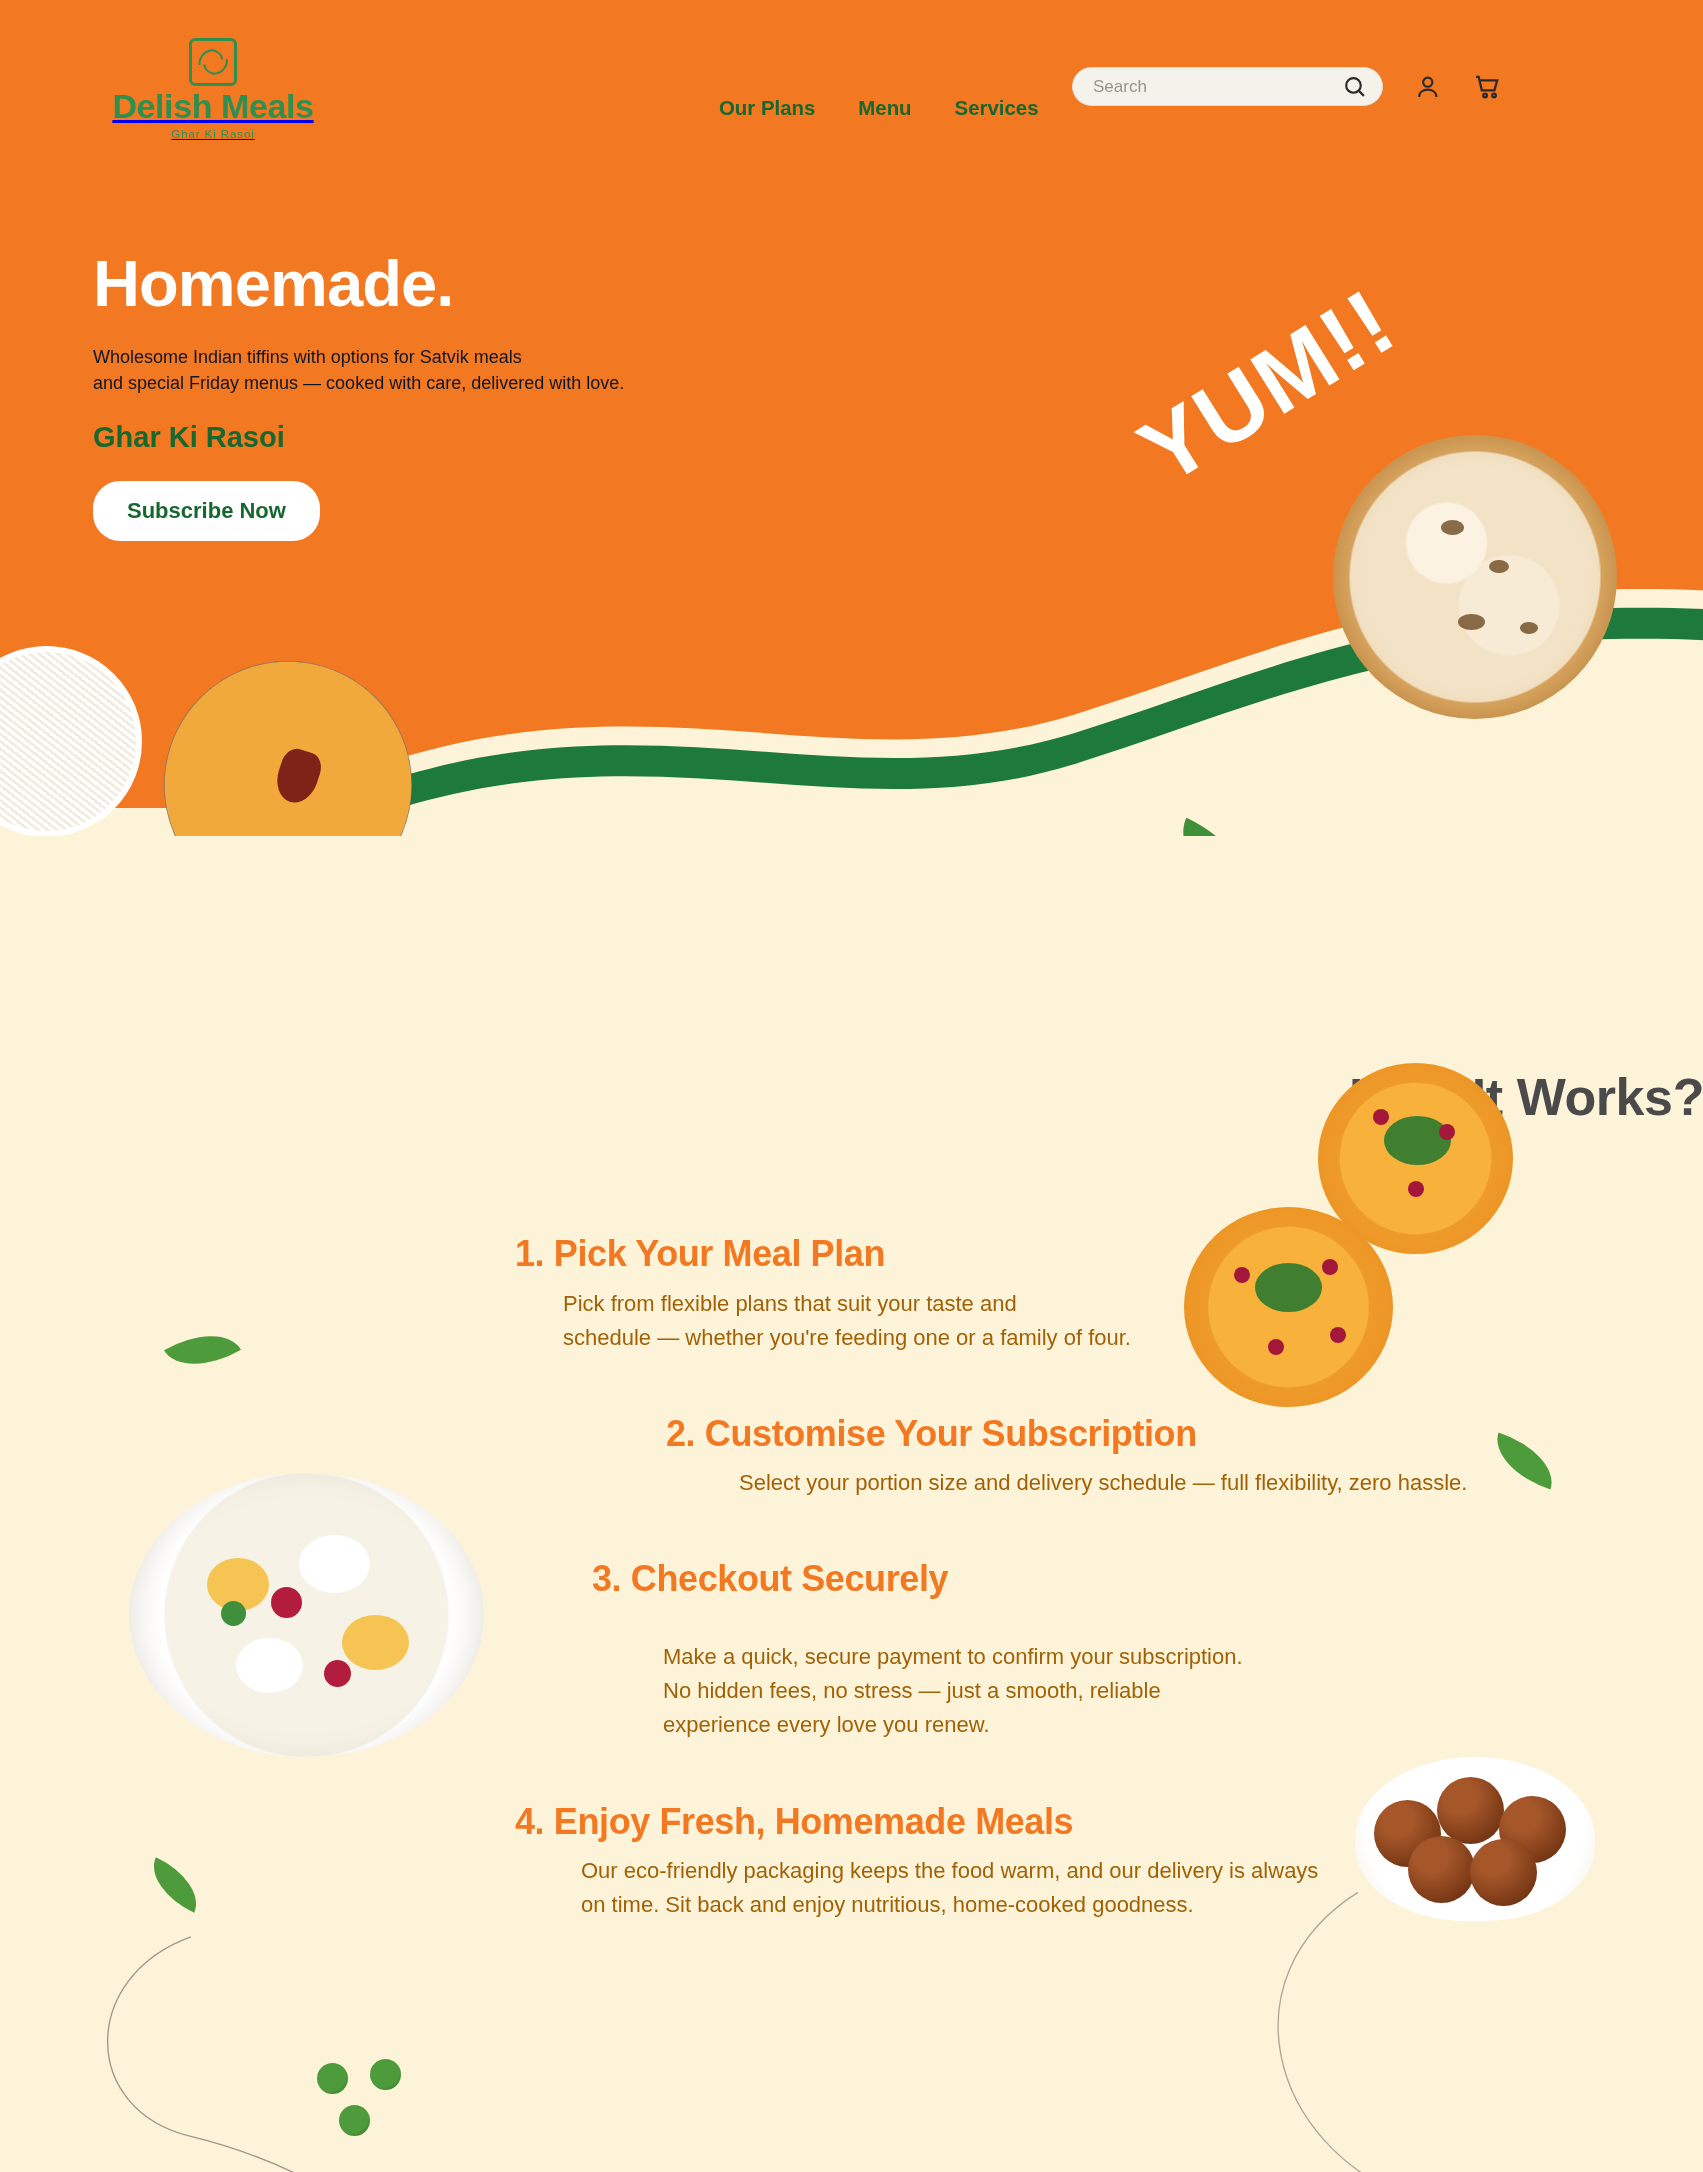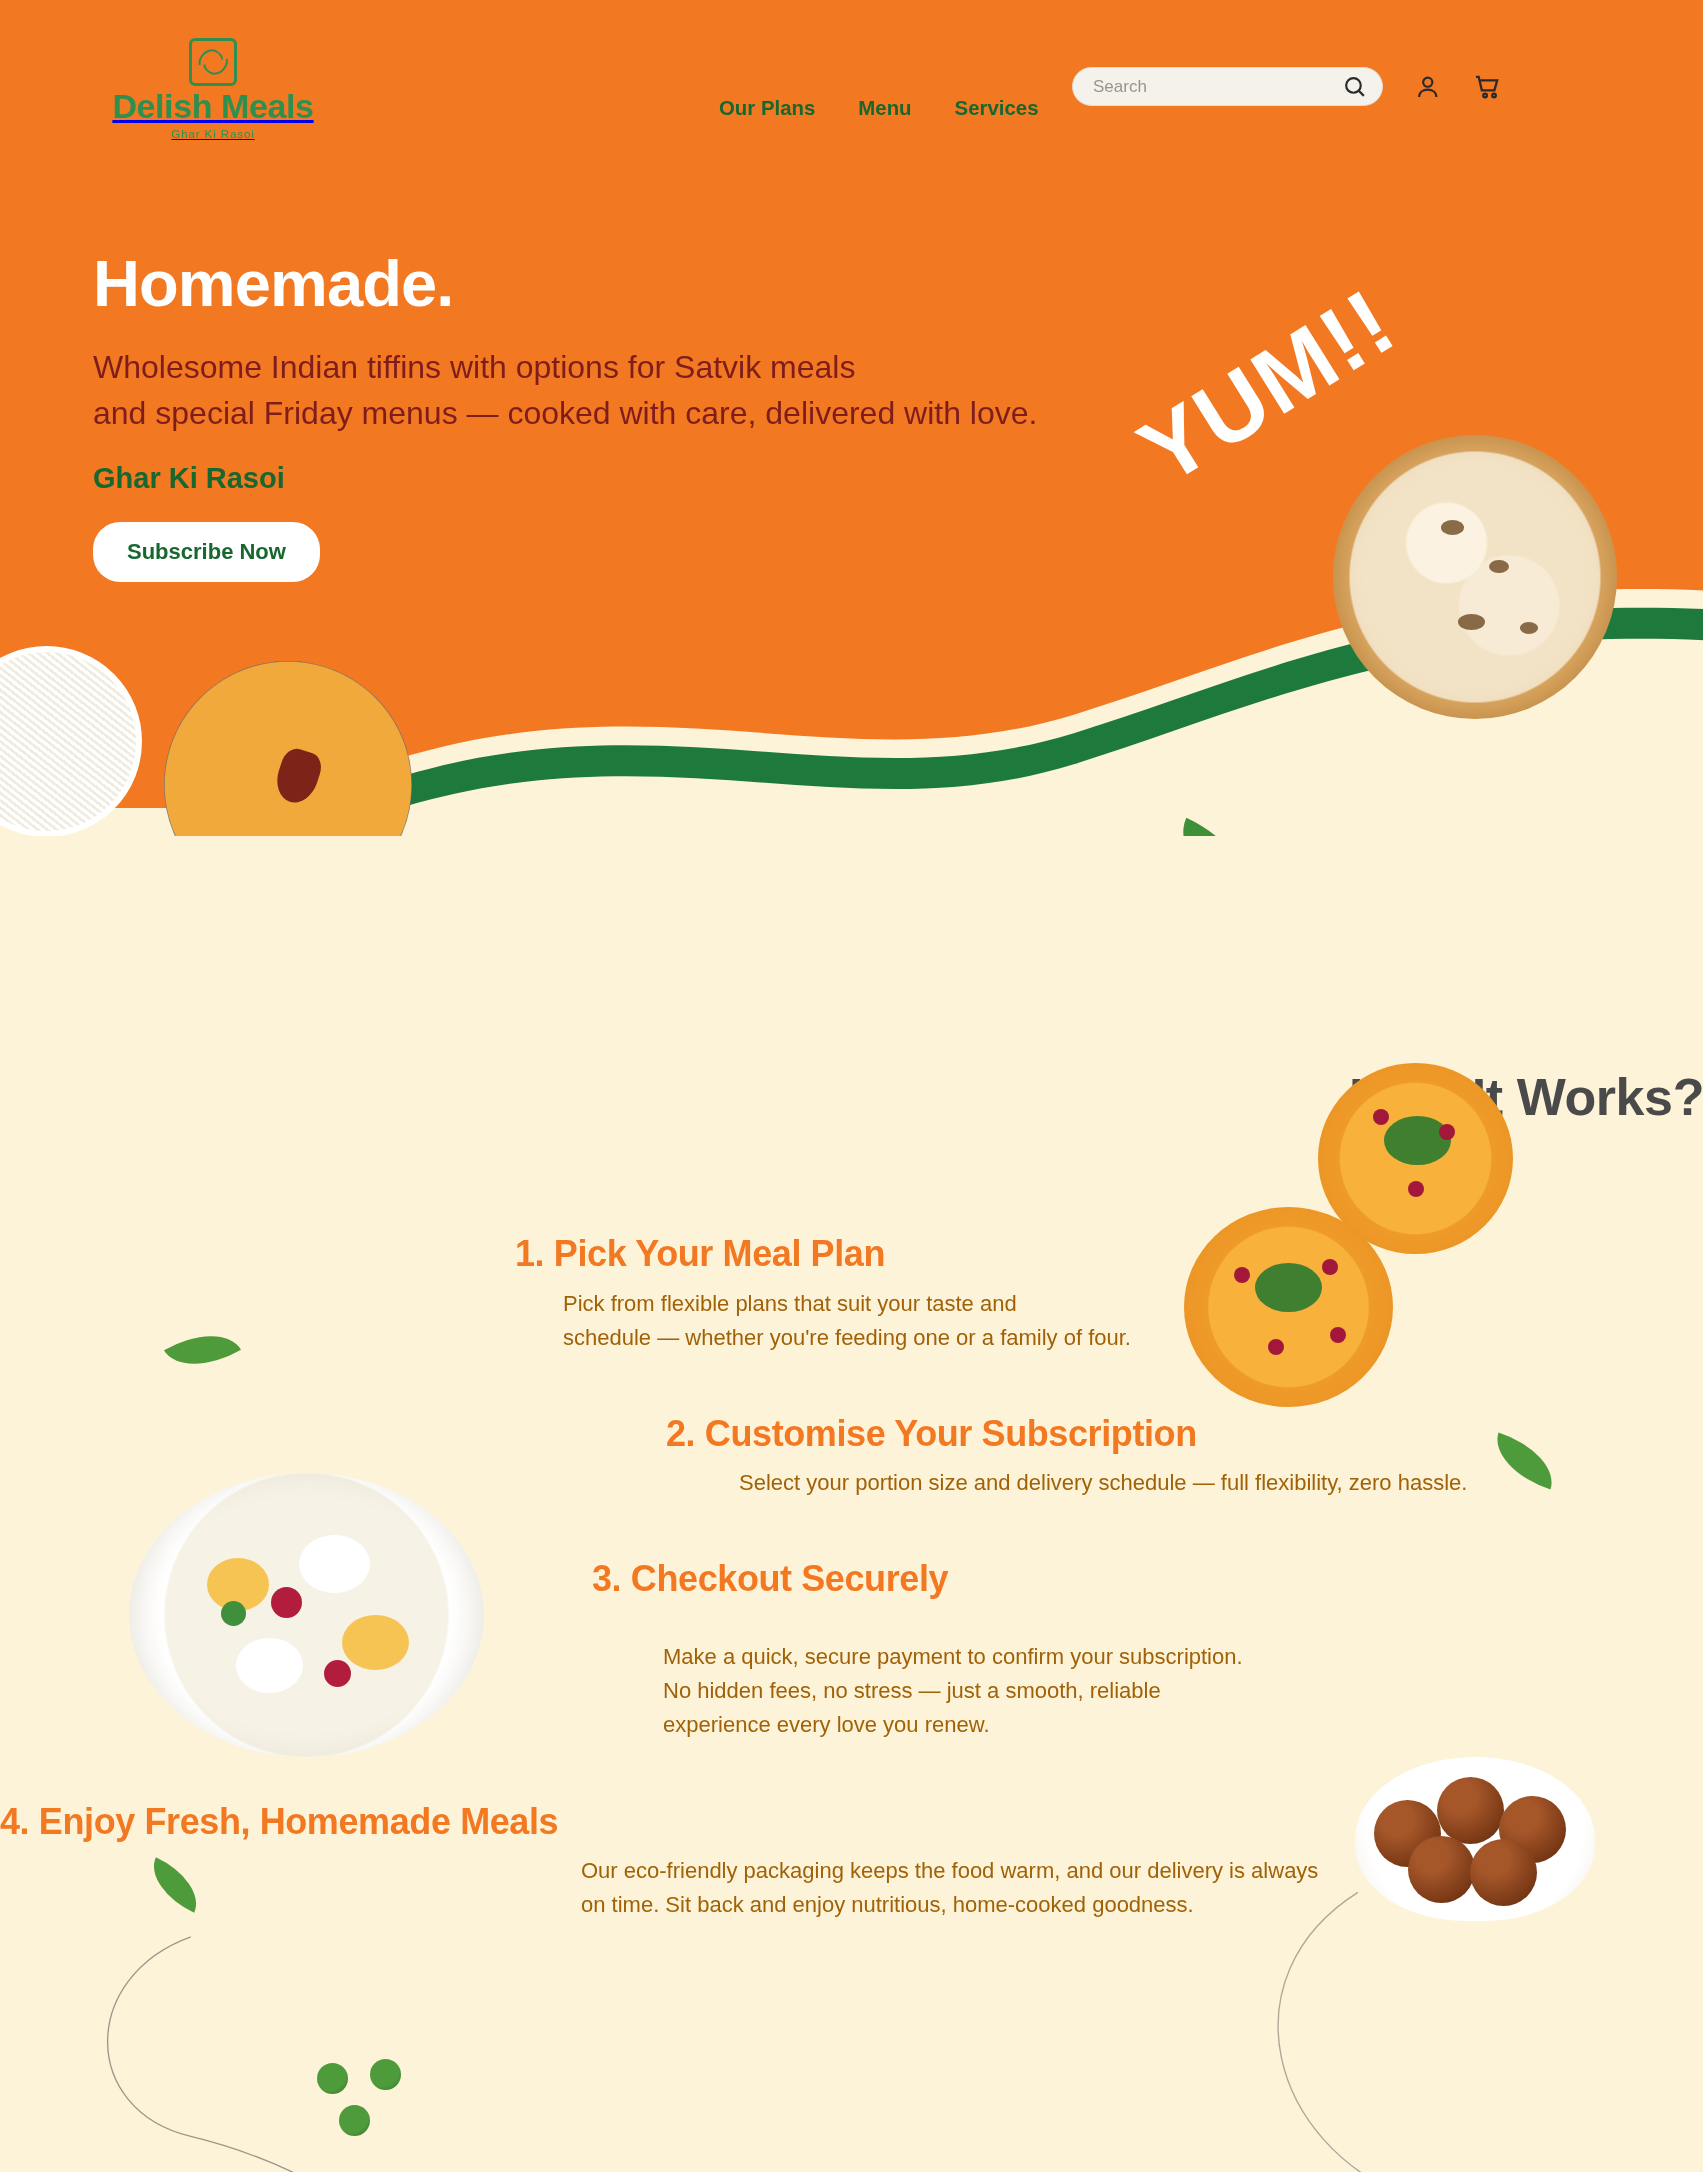--- a/index.html
+++ b/index.html
@@ -121,23 +121,23 @@
   }
   .hero-h1 {
     font-size: 65px;
     line-height: 1.12;
     font-weight: 700;
     color: #FFFFFF;
     letter-spacing: -0.9px;
   }
   .hero-p {
     margin-top: 23px;
-    font-size: 32px;
+    font-size: 18px;
     line-height: 1.45;
-    color: #7f1d1d;
+    color: #0f172a;
     font-weight: 400;
   }
   .hero-tag {
     margin-top: 25px;
     font-size: 29px;
     font-weight: 700;
     color: #17672F;
   }
   .cta {
     margin-top: 27px;
@@ -250,21 +250,21 @@
     font-size: 22px;
     line-height: 1.55;
     color: #a16207;
   }
   .step-1 .step-head { padding-left: 515px; }
   .step-1 .step-body { padding-left: 563px; }
   .step-2 .step-head { padding-left: 666px; }
   .step-2 .step-body { padding-left: 739px; }
   .step-3 .step-head { padding-left: 592px; }
   .step-3 .step-body { padding-left: 663px; margin-top: 40px; }
-  .step-4 .step-head { }
+  .step-4 .step-head { padding-left: 515px; }
   .step-4 .step-body { padding-left: 581px; }
 
   
   .chaat-a {
     position: absolute; right: 191px; top: 1063px;
     width: 195px; height: 191px; border-radius: 50%;
     background: radial-gradient(circle at 50% 50%, #F8B23C 0 55%, #EE9B2A 56%, #E98C1E 100%);
     z-index: 12;
   }
   .chaat-b {

